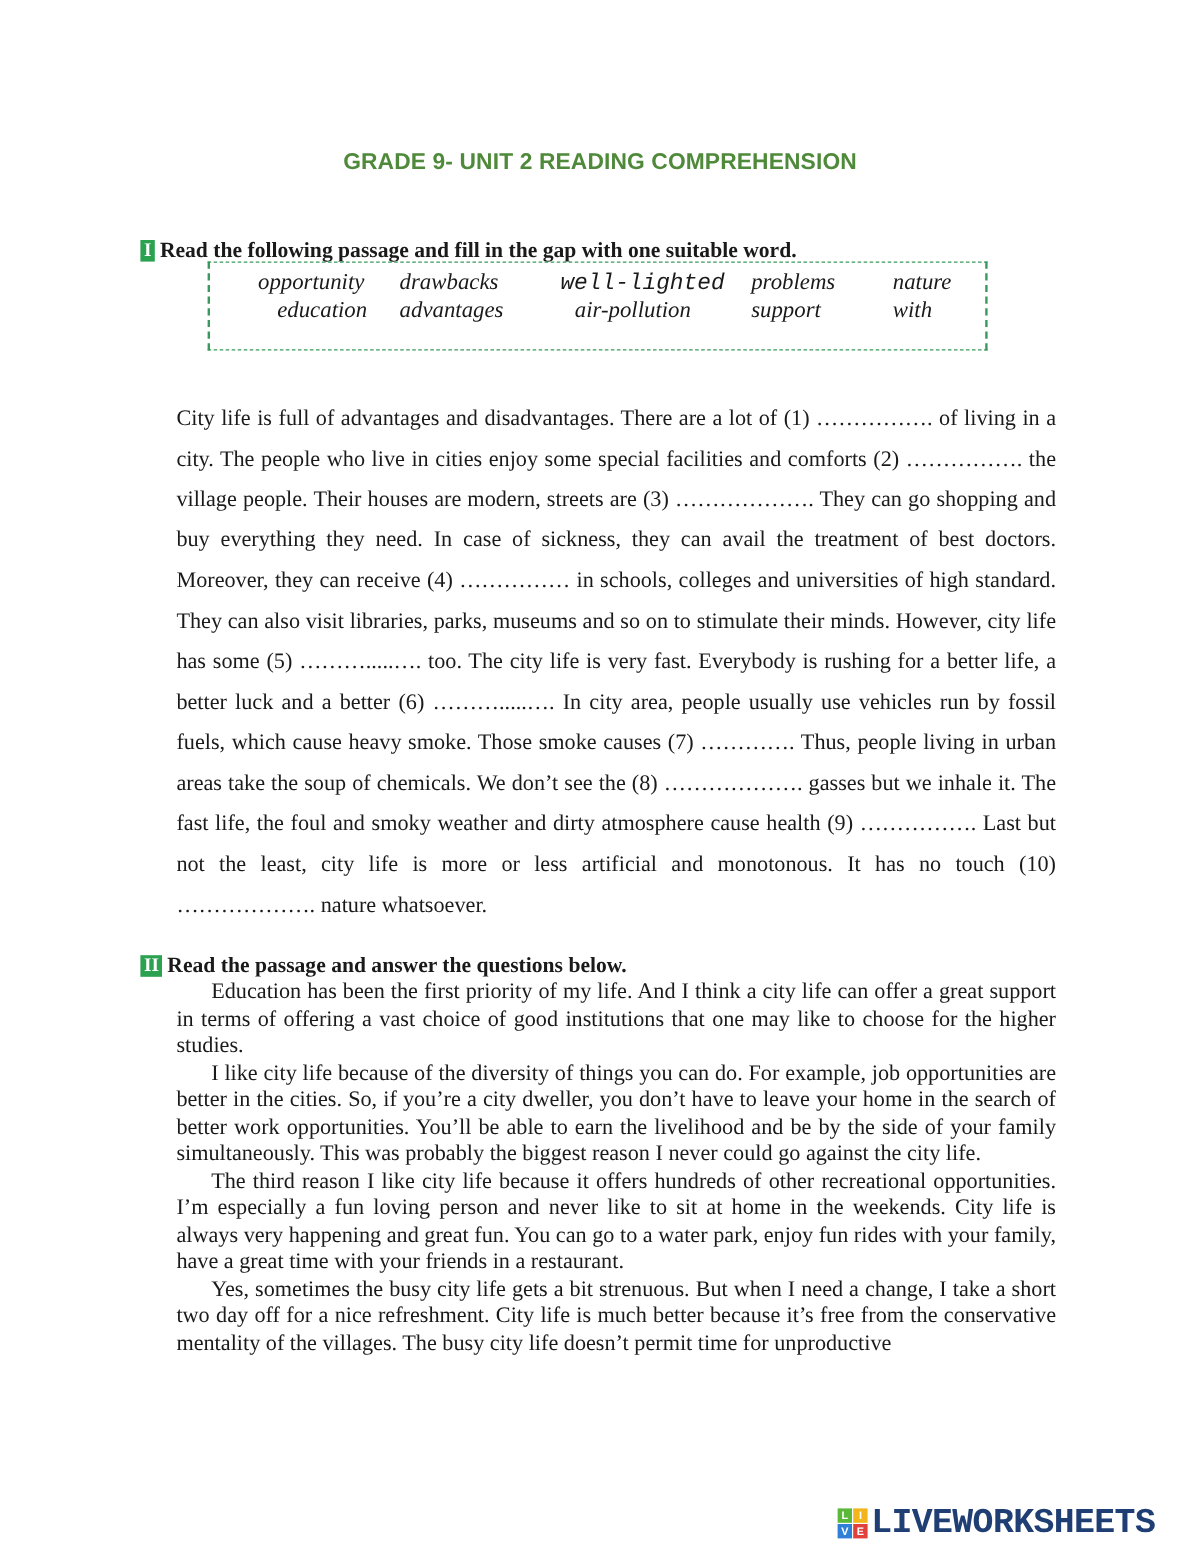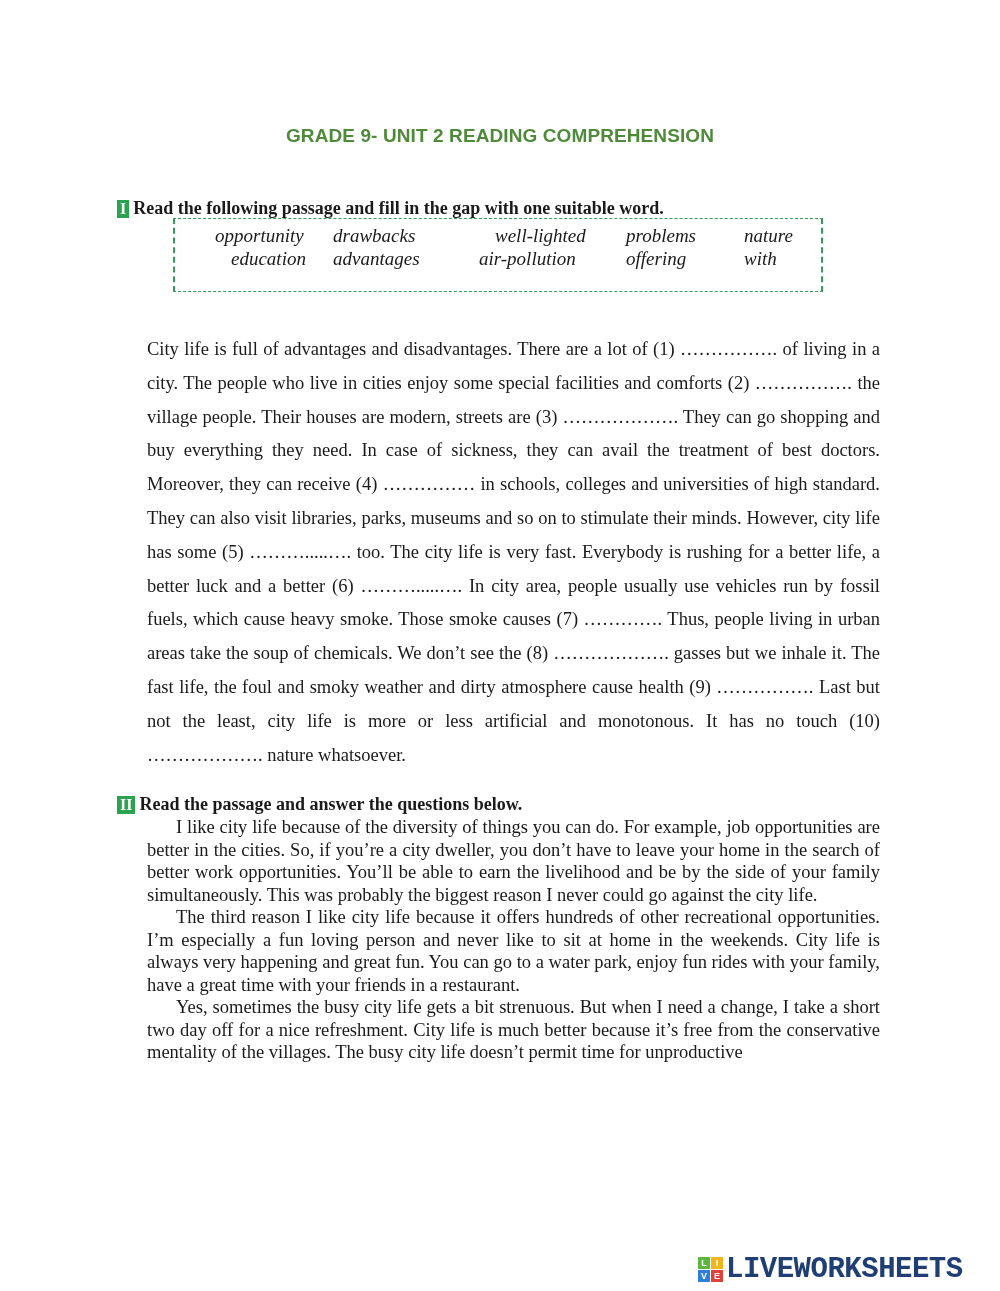--- a/index.html
+++ b/index.html
@@ -34,41 +34,42 @@
 
 <div class="sec-head" style="top:198px;">
   <span class="badge">I</span>
   <span>Read the following passage and fill in the gap with one suitable word.</span>
 </div>
 
 <div class="wordbox">
   <div class="wordrow" style="top:6px;">
     <span style="left:0px;">opportunity</span>
     <span style="left:118px;">drawbacks</span>
-    <span style="left:280px;">well-lighted</span>
+    <span style="left:252px;font-family:Liberation Mono, monospace;">well-lighted</span>
     <span style="left:411px;">problems</span>
     <span style="left:529px;">nature</span>
   </div>
   <div class="wordrow" style="top:29px;">
     <span style="left:0px;margin-left:16px;">education</span>
     <span style="left:118px;">advantages</span>
     <span style="left:264px;">air-pollution</span>
-    <span style="left:411px;">offering</span>
+    <span style="left:411px;">support</span>
     <span style="left:529px;">with</span>
   </div>
 </div>
 
 <p class="passage1">City life is full of advantages and disadvantages. There are a lot of (1) ……………. of living in a city. The people who live in cities enjoy some special facilities and comforts (2) ……………. the village people. Their houses are modern, streets are (3) ………………. They can go shopping and buy everything they need. In case of sickness, they can avail the treatment of best doctors. Moreover, they can receive (4) …………… in schools, colleges and universities of high standard. They can also visit libraries, parks, museums and so on to stimulate their minds. However, city life has some (5) ……….....…. too. The city life is very fast. Everybody is rushing for a better life, a better luck and a better (6) ……….....….  In city area, people usually use vehicles run by fossil fuels, which cause heavy smoke. Those smoke causes (7) …………. Thus, people living in urban areas take the soup of chemicals. We don’t see the (8) ………………. gasses but we inhale it. The fast life, the foul and smoky weather and dirty atmosphere cause health (9) …………….  Last but not the least, city life is more or less artificial and monotonous. It has no touch (10) ………………. nature whatsoever.</p>
 
 <div class="sec-head" style="top:794px; left:117px;">
   <span class="badge">II</span>
   <span>Read the passage and answer the questions below.</span>
 </div>
 
 <div class="passage2">
+  <p>Education has been the first priority of my life. And I think a city life can offer a great support in terms of offering a vast choice of good institutions that one may like to choose for the higher studies.</p>
   <p>I like city life because of the diversity of things you can do. For example, job opportunities are better in the cities. So, if you’re a city dweller, you don’t have to leave your home in the search of better work opportunities. You’ll be able to earn the livelihood and be by the side of your family simultaneously. This was probably the biggest reason I never could go against the city life.</p>
   <p>The third reason I like city life because it offers hundreds of other recreational opportunities. I’m especially a fun loving person and never like to sit at home in the weekends. City life is always very happening and great fun. You can go to a water park, enjoy fun rides with your family, have a great time with your friends in a restaurant.</p>
   <p>Yes, sometimes the busy city life gets a bit strenuous. But when I need a change, I take a short two day off for a nice refreshment. City life is much better because it’s free from the conservative mentality of the villages. The busy city life doesn’t permit time for unproductive</p>
 </div>
 
 <div class="logo">
   <div class="logo-blocks">
     <span style="background:#5cb83a;">L</span>
     <span style="background:#f2b51c;">I</span>
     <span style="background:#2f7ed8;">V</span>

